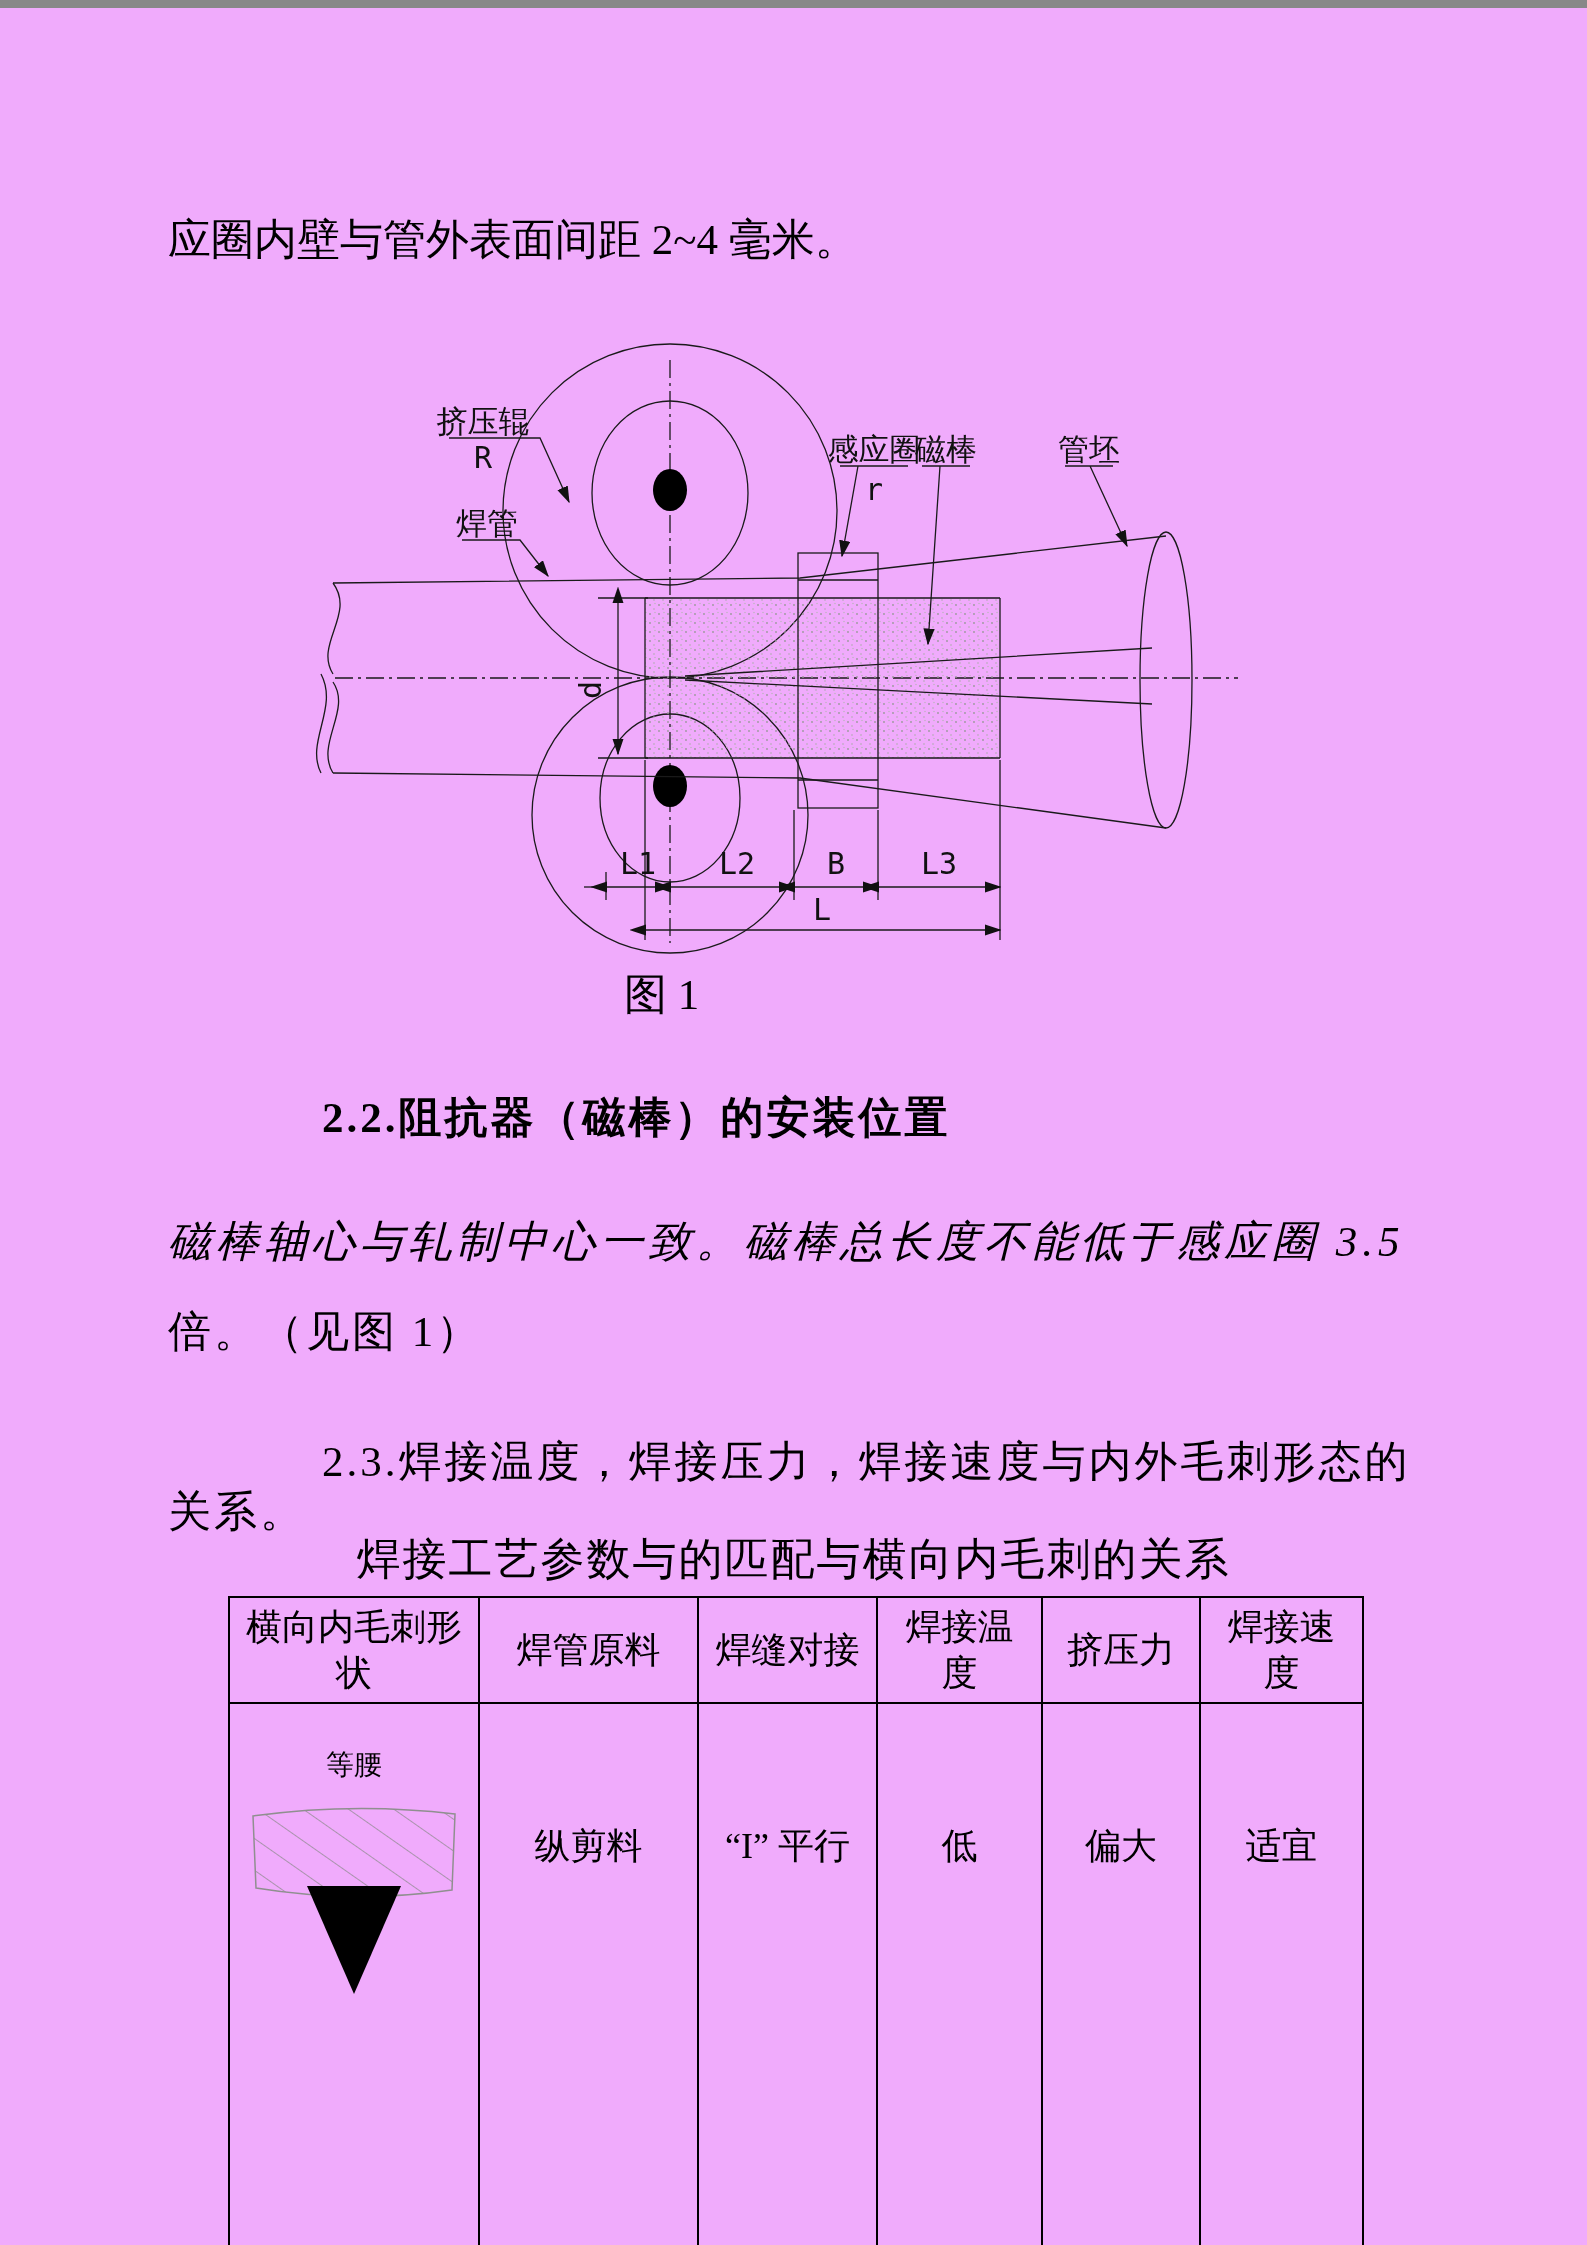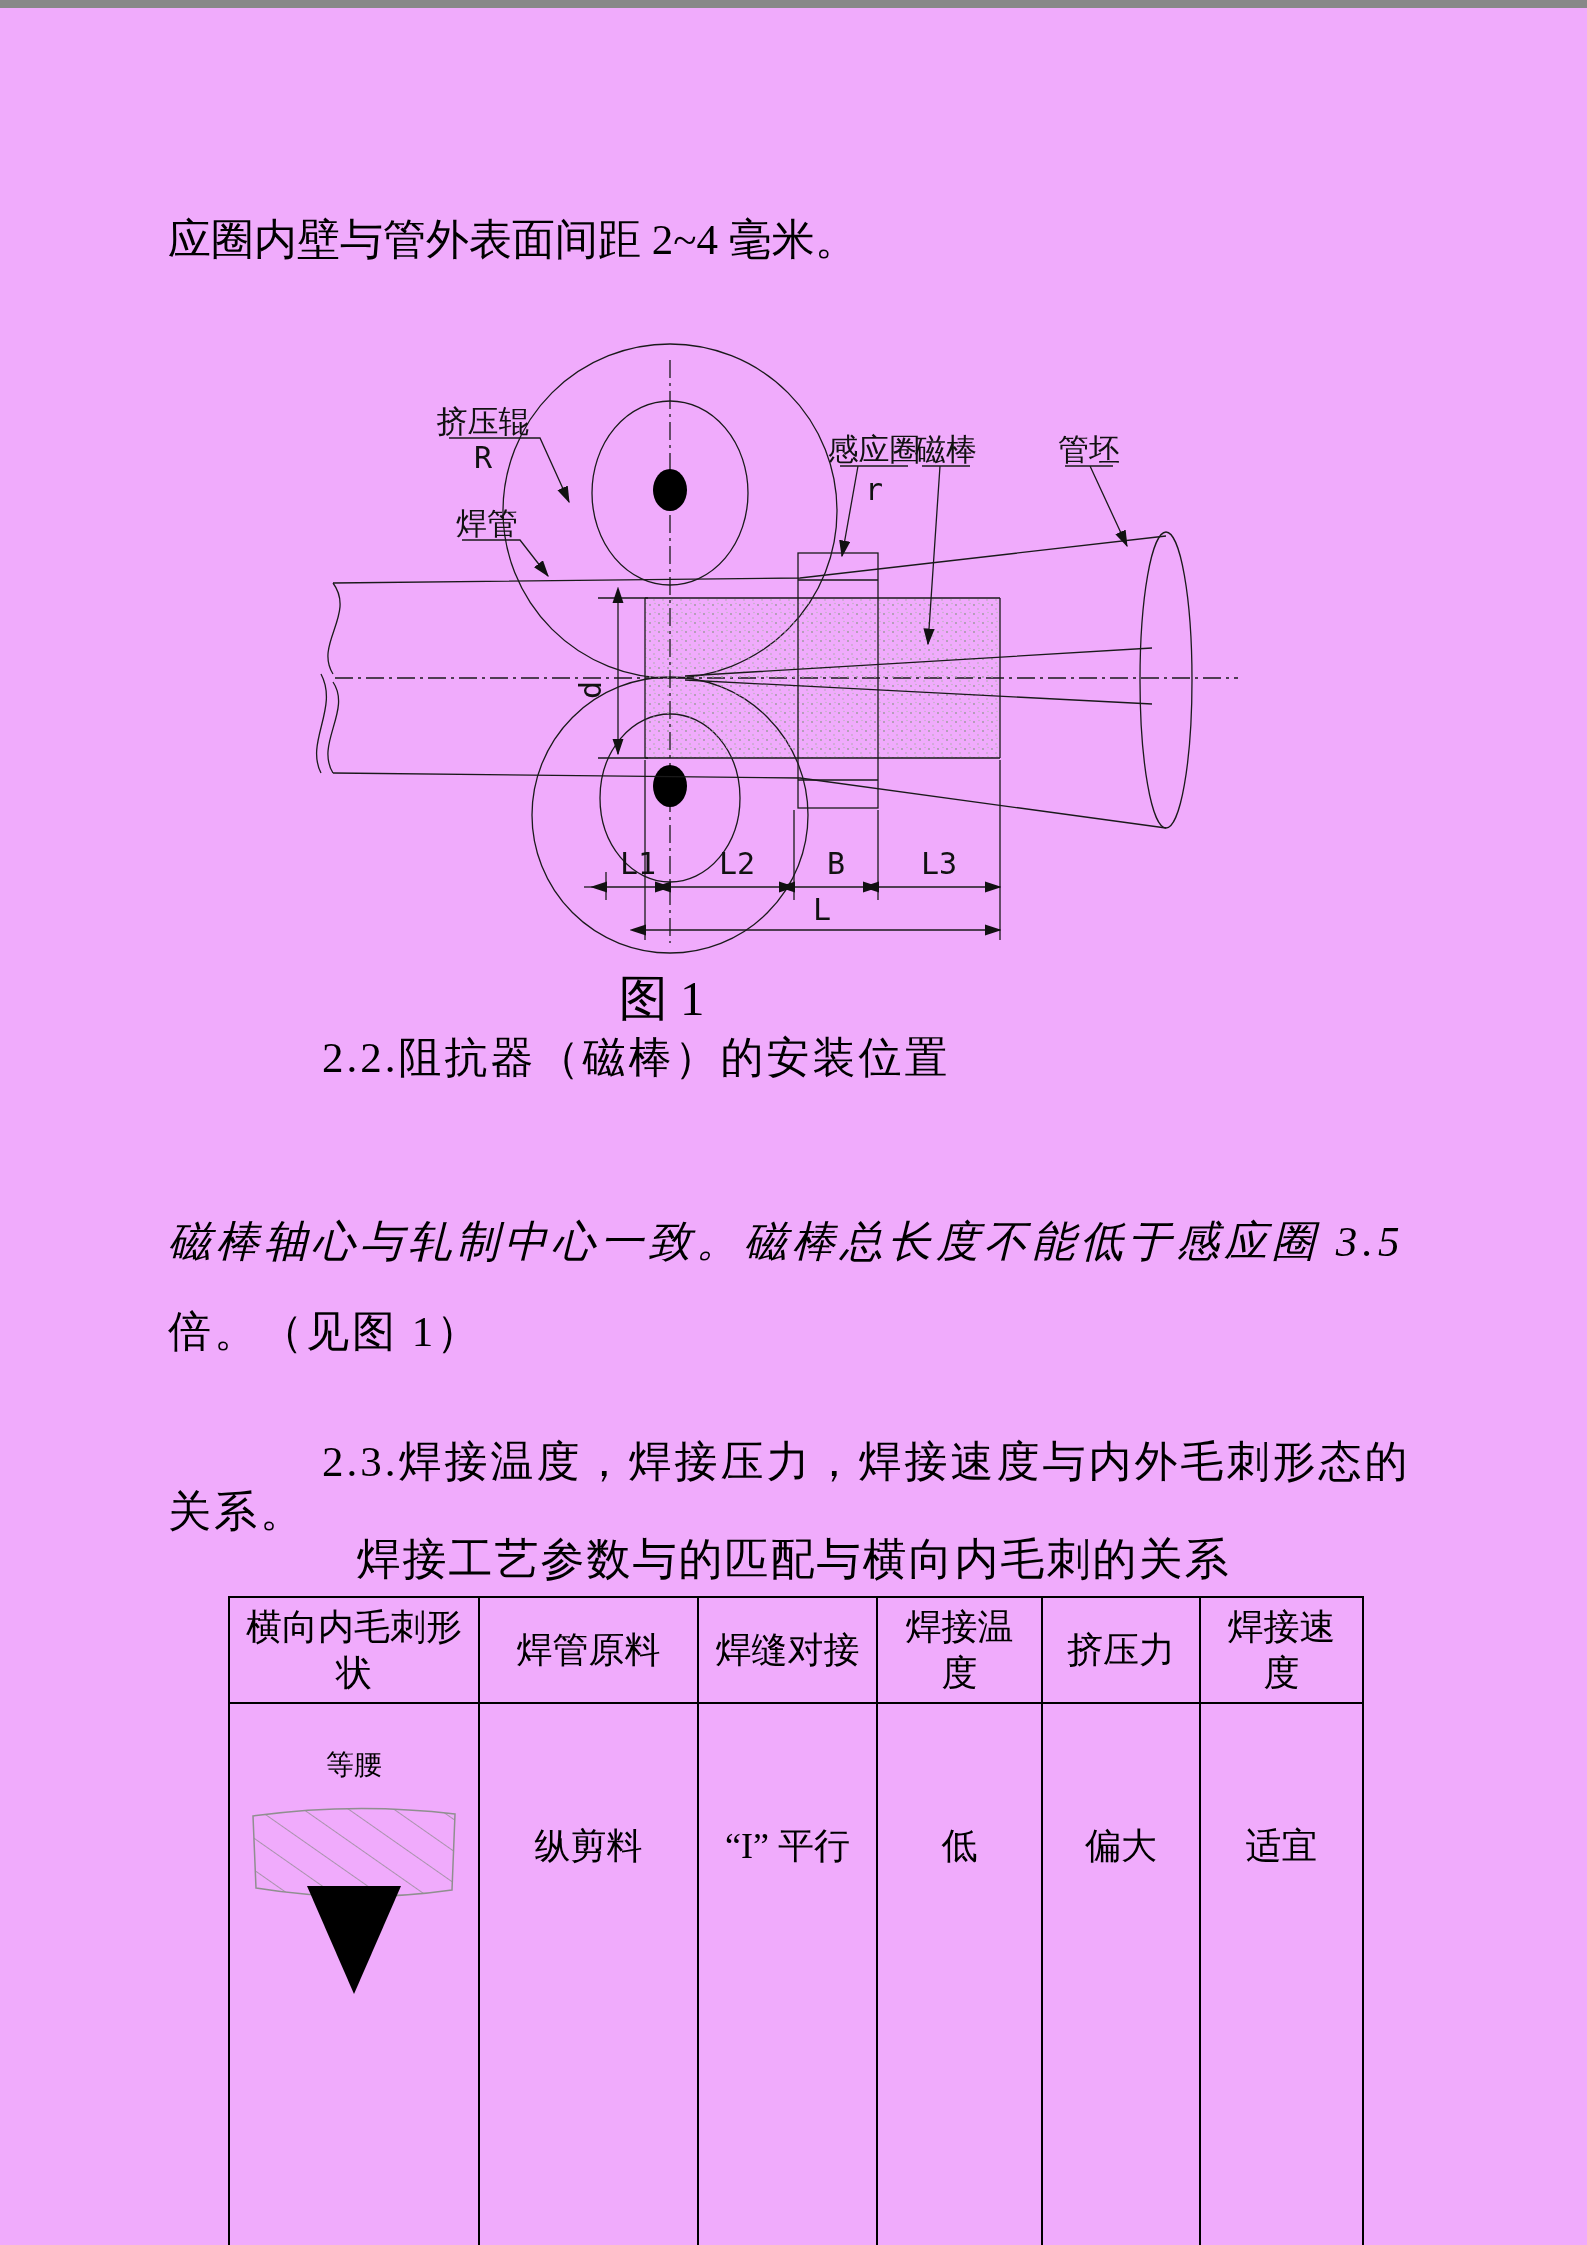--- a/index.html
+++ b/index.html
@@ -1,19 +1,19 @@
 <!DOCTYPE html>
 <html><head>
 <meta charset="utf-8">
 <style>
   html,body{margin:0;padding:0;background:#888;}
   .page{position:relative;width:1587px;height:2245px;background:#f0abfc;margin:8px auto;overflow:hidden;
         font-family:"Liberation Serif","DejaVu Serif",serif;color:#000;}
   .tline{position:absolute;white-space:nowrap;font-size:43px;line-height:52px;color:#000;}
-  .caption{position:absolute;left:0;width:1323px;text-align:center;font-size:49px;}
+  .caption{position:absolute;left:0;width:1323px;text-align:center;font-size:43px;}
   .ttitle{position:absolute;left:0;width:1587px;text-align:center;font-size:44px;letter-spacing:2px;}
   .sp5{letter-spacing:5px;font-style:italic;}
   .sp3{letter-spacing:3px;}
   svg text{font-family:"Liberation Serif","DejaVu Serif",serif;}
   svg .dimtxt{font-family:"DejaVu Sans Mono",monospace;font-size:30px;fill:#111;}
   svg .lbl{font-size:31px;fill:#111;}
   table.ptable{position:absolute;left:228px;top:1588px;border-collapse:collapse;table-layout:fixed;
                width:1134px;height:545px;}
   table.ptable td{border:2px solid #000;padding:0;text-align:center;font-size:36px;
                   font-family:"Liberation Serif","DejaVu Serif",serif;color:#000;}
@@ -108,21 +108,21 @@
       <text class="dimtxt" x="638" y="866">L1</text>
       <text class="dimtxt" x="737" y="866">L2</text>
       <text class="dimtxt" x="836" y="866">B</text>
       <text class="dimtxt" x="939" y="866">L3</text>
       <text class="dimtxt" x="822" y="912">L</text>
     </g>
   </svg>
 
   <div class="caption" style="top:958px;">图 1</div>
 
-  <div class="tline sp3" style="left:322px;top:1024px;">2.2.阻抗器（磁棒）的安装位置</div>
+  <div class="tline sp3" style="left:322px;top:1084px;font-weight:bold;">2.2.阻抗器（磁棒）的安装位置</div>
   <div class="tline sp5" style="left:168px;top:1208px;">磁棒轴心与轧制中心一致。磁棒总长度不能低于感应圈 3.5</div>
   <div class="tline sp3" style="left:168px;top:1298px;font-family:Liberation Serif, serif;">倍。（见图 1）</div>
 
   <div class="tline sp3" style="left:322px;top:1428px;">2.3.焊接温度，焊接压力，焊接速度与内外毛刺形态的</div>
   <div class="tline sp3" style="left:168px;top:1478px;">关系。</div>
 
   <div class="ttitle" style="top:1522px;">焊接工艺参数与的匹配与横向内毛刺的关系</div>
 
   <table class="ptable">
     <colgroup>

